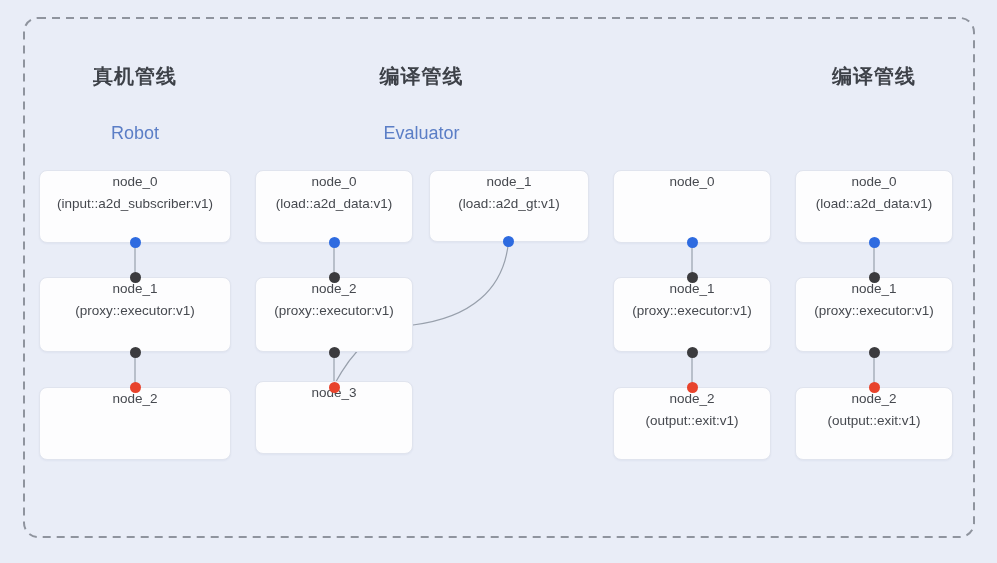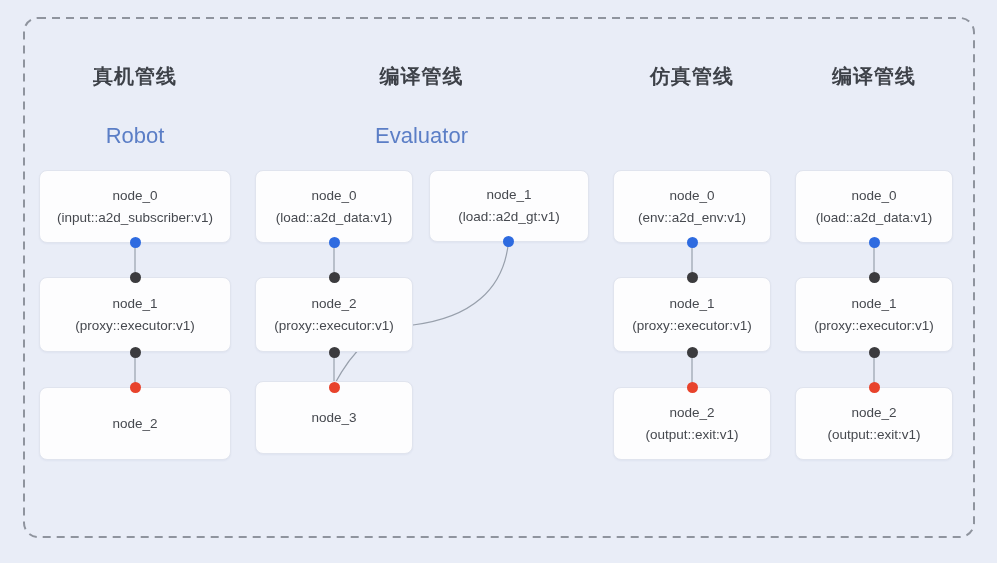--- a/index.html
+++ b/index.html
@@ -51,34 +51,33 @@
   }
   .col-header.zh {
     top: 63px;
     font-size: 20px;
     font-weight: 600;
     color: var(--title_zh);
     letter-spacing: 1px;
   }
   .col-header.en {
     top: 123px;
-    font-size: 22px;
+    font-size: 18px;
     font-weight: 400;
     color: var(--title_en);
   }
   .node {
     position: absolute;
     background: var(--box_bg);
     border: 1px solid var(--box_border);
     border-radius: 8px;
     box-shadow: 0 1px 2px rgba(40,60,110,0.05);
     display: flex;
     flex-direction: column;
     align-items: center;
-    justify-content: center;
     z-index: 2;
     line-height: 22px;
     font-size: 13.5px;
     color: var(--node_text);
   }
   .dot {
     position: absolute;
     width: 11px;
     height: 11px;
     border-radius: 50%;
@@ -131,21 +130,20 @@
     <line class="edge" x1="692" y1="352" x2="692" y2="387"></line>
 
     <line class="edge" x1="874" y1="242" x2="874" y2="277"></line>
     <line class="edge" x1="874" y1="352" x2="874" y2="387"></line>
   </svg>
 
   <div class="col-header zh h-robot">真机管线</div>
   <div class="col-header en h-robot">Robot</div>
   <div class="col-header zh h-eval">编译管线</div>
   <div class="col-header en h-eval">Evaluator</div>
-  <div class="col-header zh h-sim">仿真管线</div>
   <div class="col-header zh h-comp">编译管线</div>
 
   <div class="node b-r0">
     <div>node_0</div>
     <div>(input::a2d_subscriber:v1)</div>
   </div>
   <div class="node b-r1">
     <div>node_1</div>
     <div>(proxy::executor:v1)</div>
   </div>
@@ -164,21 +162,20 @@
   <div class="node b-e2">
     <div>node_2</div>
     <div>(proxy::executor:v1)</div>
   </div>
   <div class="node b-e3">
     <div>node_3</div>
   </div>
 
   <div class="node b-s0">
     <div>node_0</div>
-    <div>(env::a2d_env:v1)</div>
   </div>
   <div class="node b-s1">
     <div>node_1</div>
     <div>(proxy::executor:v1)</div>
   </div>
   <div class="node b-s2">
     <div>node_2</div>
     <div>(output::exit:v1)</div>
   </div>
 

